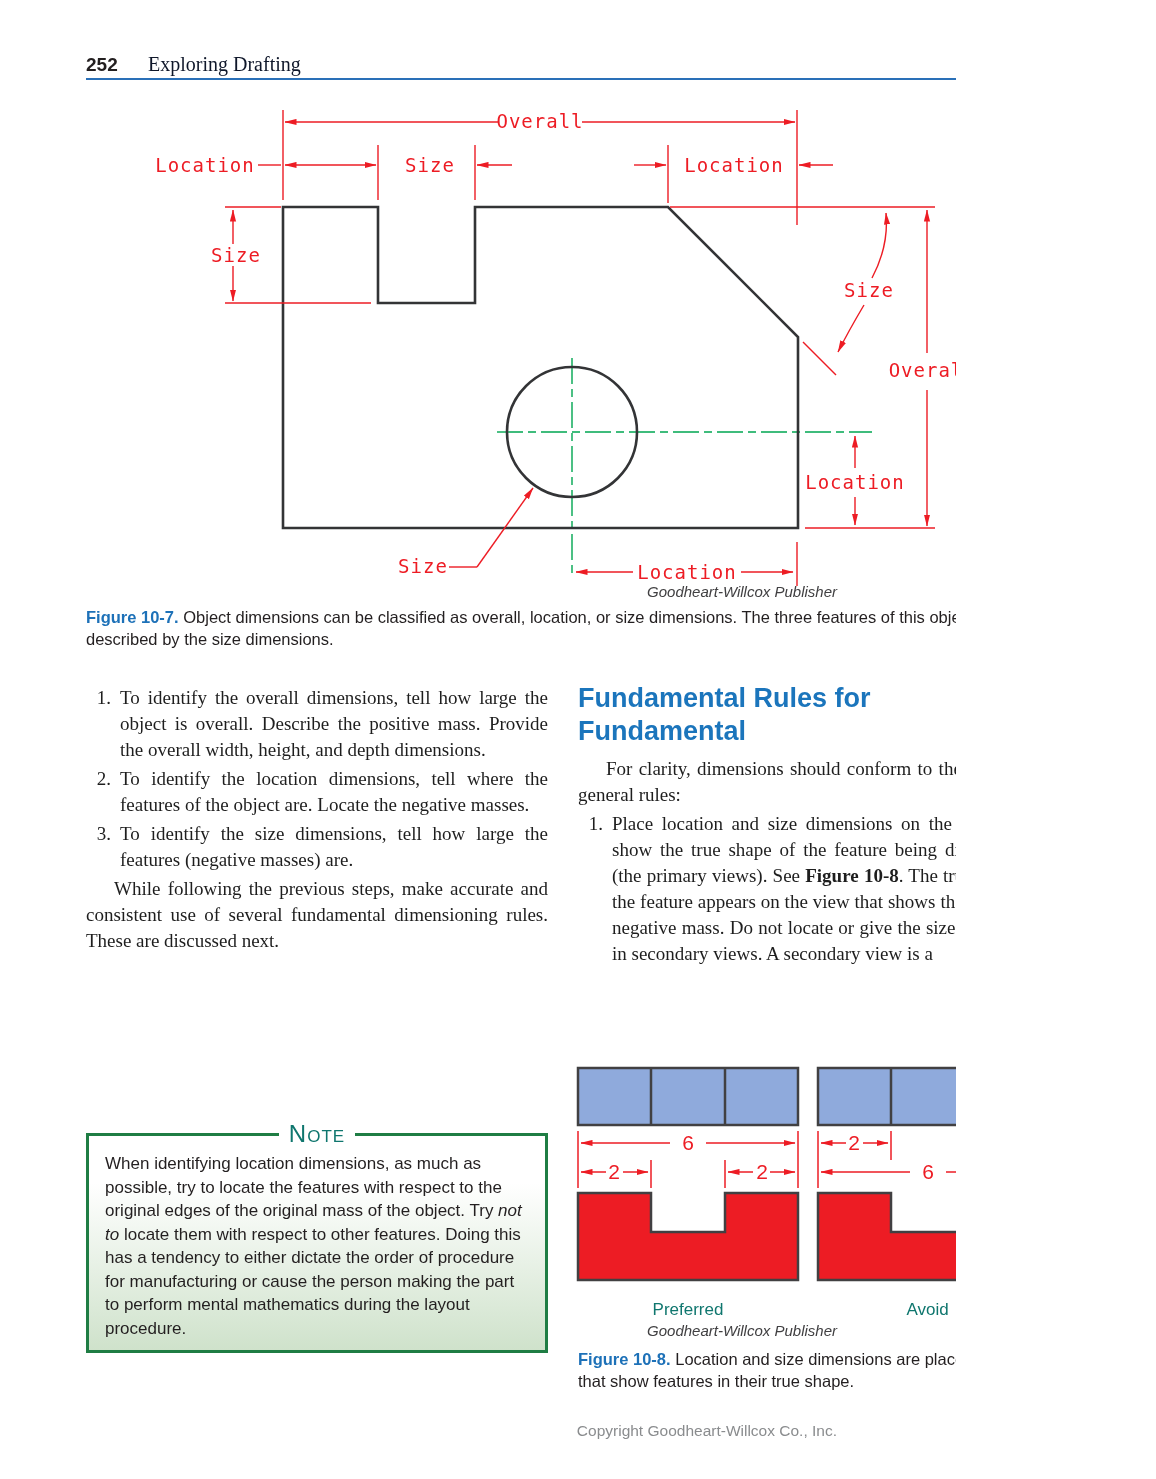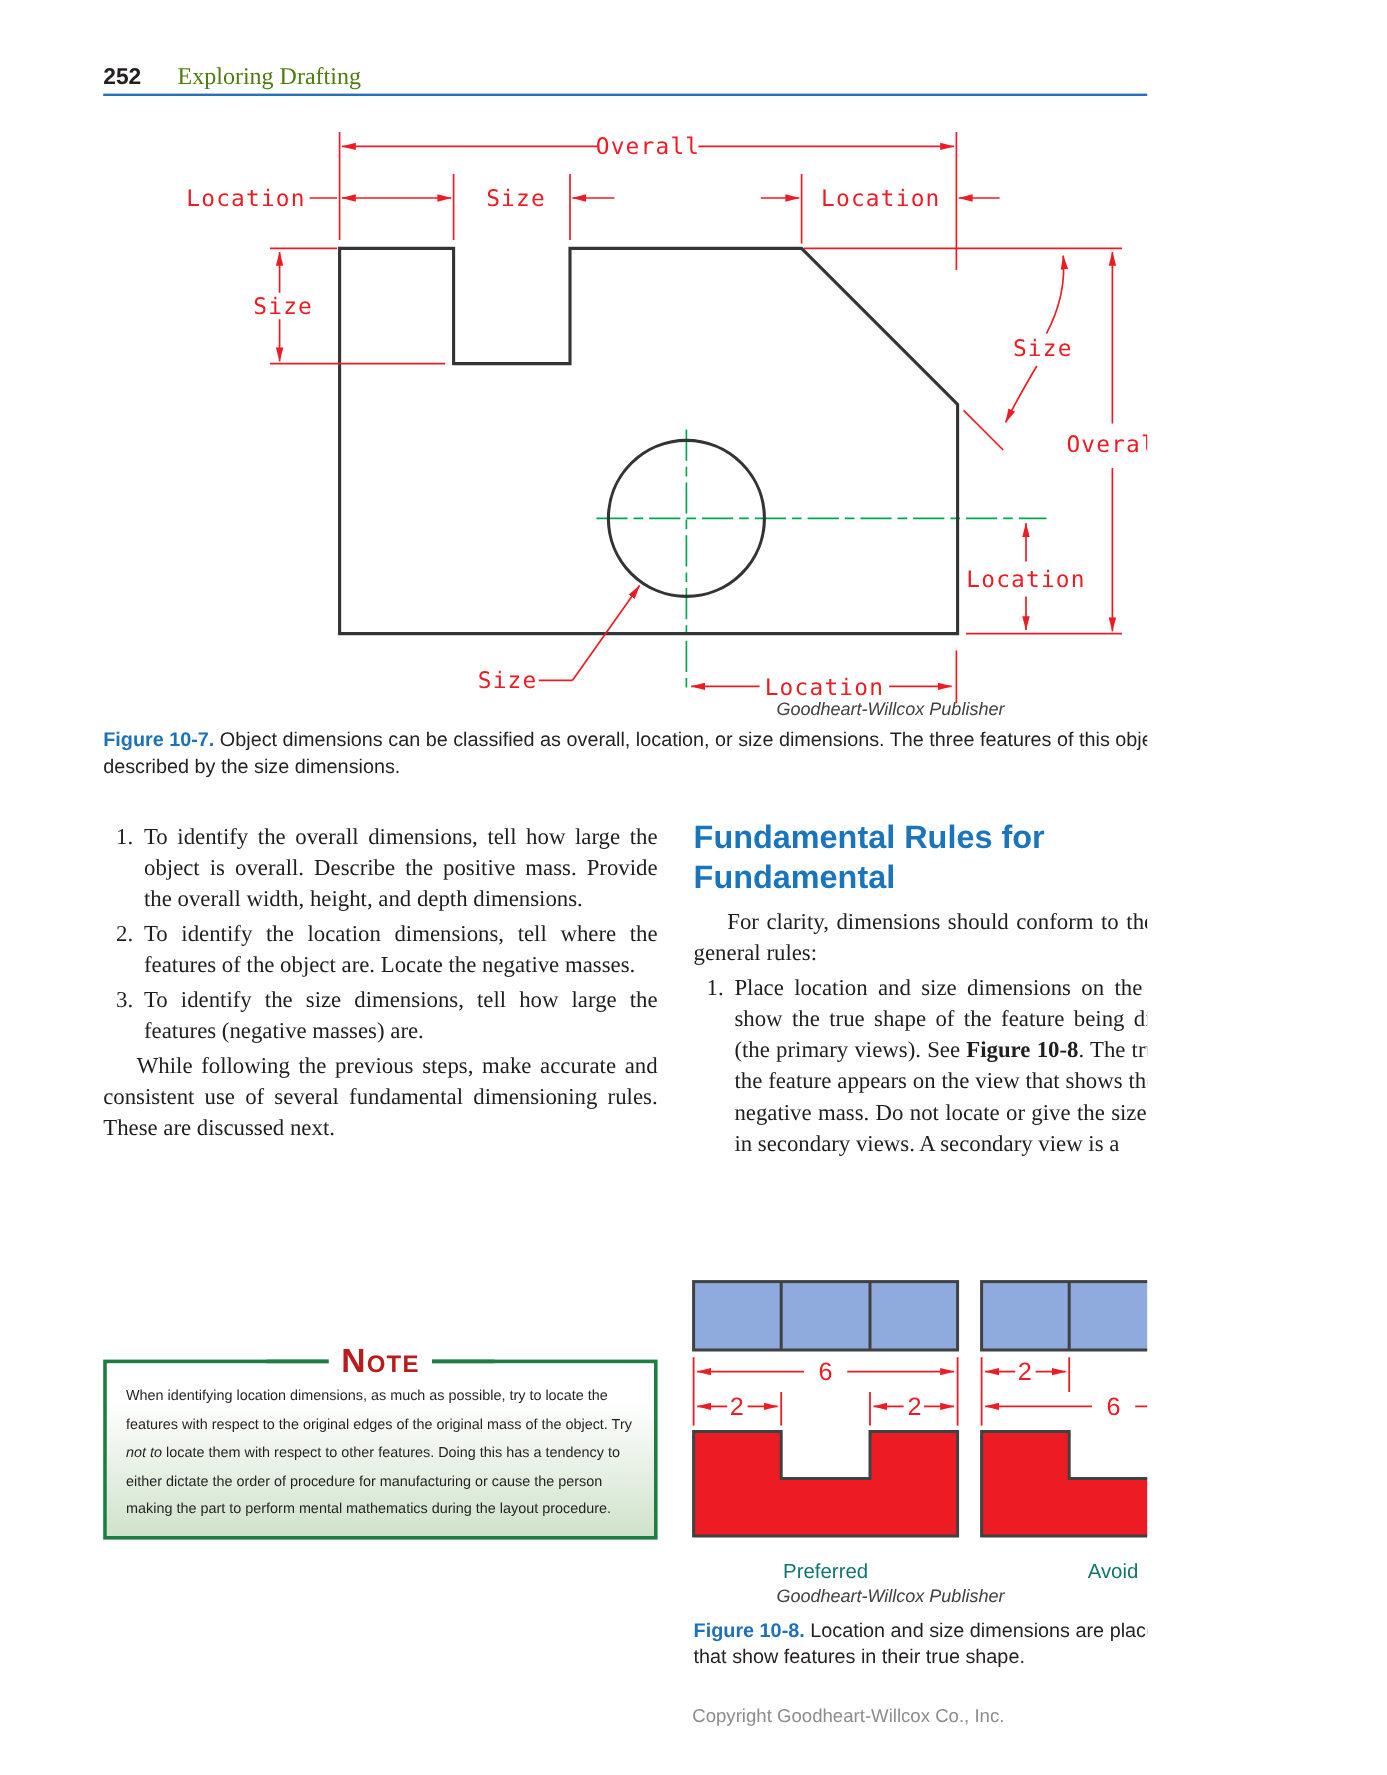--- a/index.html
+++ b/index.html
@@ -2,21 +2,21 @@
 <html><head>
 <meta charset="utf-8">
 <style>
   html,body{margin:0;padding:0;background:#ffffff;}
   #page{position:relative;width:956px;height:1479px;background:#ffffff;overflow:hidden;
         font-family:"Liberation Sans",sans-serif;color:#231f20;}
   .abs{position:absolute;}
 
   
   #page-num{left:86px;top:54px;font-size:19px;font-weight:bold;color:#231f20;}
-  #book-title{left:148px;top:53px;font-family:"Liberation Serif",serif;font-size:20px;color:#4d7c0f;}
+  #book-title{left:148px;top:53px;font-family:"Liberation Serif",serif;font-size:20px;color:#0f172a;}
   #header-rule{left:86px;top:78px;width:985px;height:2px;background:#2a70b8;}
 
   
   #fig7-svg{left:0;top:95px;width:1156px;height:515px;}
   #fig8-svg{left:560px;top:1058px;width:496px;height:232px;}
   .cad-label{font-family:"DejaVu Sans Mono",monospace;font-size:19px;fill:#ed1c24;letter-spacing:1px;}
   .dim-num{font-family:"Liberation Sans",sans-serif;font-size:21px;fill:#ed1c24;}
 
   .credit{font-size:15px;font-style:italic;color:#414042;}
   #fig7-credit{right:119px;top:583px;}
@@ -38,24 +38,24 @@
 
   
   #rc-heading{font-family:"Liberation Sans",sans-serif;font-weight:bold;font-size:27px;line-height:33px;
               color:#1b75bc;width:420px;margin:0 0 8px 0;text-align:left;}
 
   
   #note-box{left:86px;top:1133px;width:462px;box-sizing:border-box;border:3px solid #1f7d44;
             background:linear-gradient(to bottom,#ffffff 0%,#ffffff 22%,#cfe2cb 100%);
             padding:16px 16px 10px 16px;}
   #note-title{position:absolute;top:-17px;left:0;right:0;display:flex;align-items:center;justify-content:center;}
-  #note-title .note-word{background:#ffffff;color:#b91c1c;font-weight:bold;font-size:28px;
+  #note-title .note-word{background:#ffffff;color:#0f766e;font-weight:normal;font-size:24px;
             font-variant:small-caps;letter-spacing:1px;padding:0 10px;line-height:30px;}
   #note-title .note-rule{width:52px;height:3px;background:#1f7d44;}
-  #note-text{font-size:12px;line-height:23.5px;color:#231f20;text-align:left;}
+  #note-text{font-size:17px;line-height:23.5px;color:#231f20;text-align:left;}
 
   
   .fig8-label{font-size:17px;color:#0f766e;text-align:center;}
   #pref-label{left:578px;top:1300px;width:220px;}
   #avoid-label{left:818px;top:1300px;width:219px;}
 
   #footer{right:119px;top:1422px;font-size:15.5px;color:#8a8c8e;}
 </style>
 </head>
 <body>

